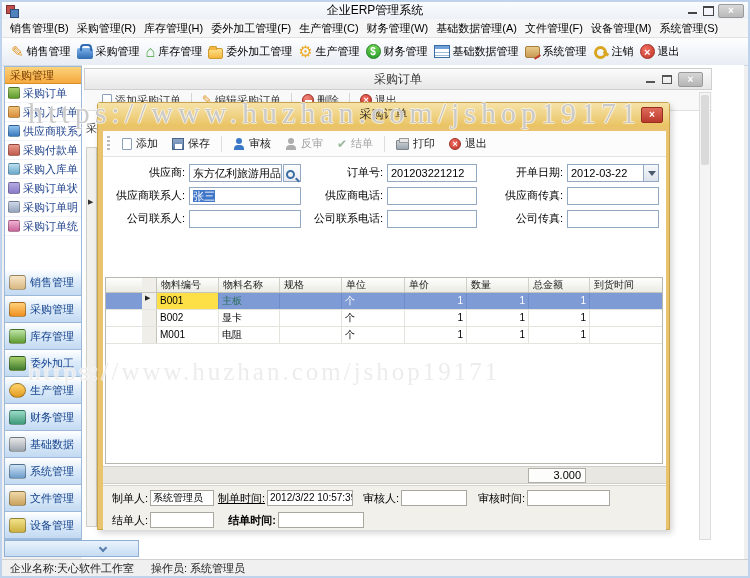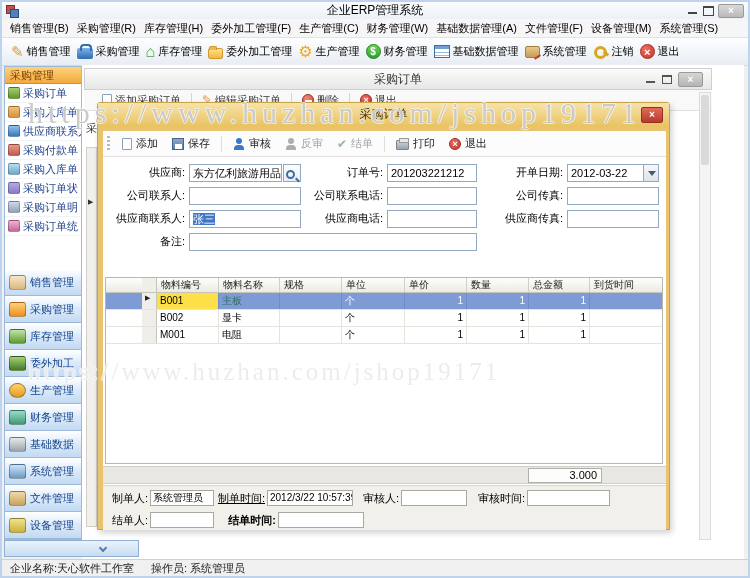--- a/index.html
+++ b/index.html
@@ -179,21 +179,21 @@
   .g-row.selected .rowhdr::after{content:"▶";position:absolute;left:3px;top:1px;font-size:7px;color:#222;}
   .g-row.selected .cur{background:#fde047;color:#000;}
   .g-row.selected .name-cell{color:#2f6e58;}
   .c1{width:62px;flex:none;}.c2{width:61px;flex:none;}.c3{width:62px;flex:none;}
   .c4{width:63px;flex:none;}.c5{width:62px;flex:none;}.c6{width:62px;flex:none;}
   .c7{width:61px;flex:none;}.c8{flex:1;border-right:none;}
   .num{text-align:right;}
   
   .total-bar{position:absolute;left:0;top:335px;width:563px;height:18px;background:#e8e7e2;
     border-top:1px solid #cfcec7;border-bottom:1px solid #cfcec7;}
-  .total-box{position:absolute;left:425px;top:1px;width:74px;height:15px;background:#fdfdfb;
+  .total-box{position:absolute;left:425px;top:1px;width:58px;height:15px;background:#fdfdfb;
     border:1px solid #b0b0a8;font-size:11px;line-height:13px;text-align:right;padding-right:4px;}
   
   .dlg-footer{position:absolute;left:0;top:354px;width:563px;height:45px;background:#f1f0eb;border-top:1px solid #d8d6ce;}
   .f-row{display:flex;align-items:center;height:20px;margin-top:2px;padding-left:5px;}
   .f-lb{font-size:11px;white-space:nowrap;text-align:right;}
   .f-tb{border:1px solid #a8a8a0;background:#fff;height:16px;font-size:10px;line-height:14px;padding:0 2px;
     white-space:nowrap;overflow:hidden;}
   
   .statusbar{position:absolute;left:0;top:557px;width:100%;height:17px;background:#f0f0f0;
     border-top:1px solid #d0d0d0;display:flex;align-items:center;font-size:11px;color:#222;}
@@ -443,42 +443,38 @@
           <span class="fwrap">
             <span class="tb">东方亿利旅游用品有限公</span>
             <span class="mag-btn"><span class="ic ic-mag"></span></span>
           </span>
           <span class="flabel">订单号:</span>
           <span class="tb">201203221212</span>
           <span class="flabel">开单日期:</span>
           <span class="tb combo"><span>2012-03-22</span><span class="arrow"></span></span>
         </div>
         <div class="frow">
+          <span class="flabel">供应商联系人:</span>
+          <span class="fwrap">
+              <span class="tb"><span class="sel">张三</span></span>
+            </span>
+          <span class="flabel">供应商电话:</span>
+          <span class="tb"></span>
+          <span class="flabel">供应商传真:</span>
+          <span class="tb"></span>
+        </div>
+        <div class="frow">
           <span class="flabel">公司联系人:</span>
           <span class="fwrap">
               <span class="tb"></span>
             </span>
           <span class="flabel">公司联系电话:</span>
           <span class="tb"></span>
           <span class="flabel">公司传真:</span>
           <span class="tb"></span>
-        </div>
-        <div class="frow">
-          <span class="flabel">供应商联系人:</span>
-          <span class="fwrap">
-              <span class="tb"><span class="sel">张三</span></span>
-            </span>
-          <span class="flabel">供应商电话:</span>
-          <span class="tb"></span>
-          <span class="flabel">供应商传真:</span>
-          <span class="tb"></span>
-        </div>
-        <div class="frow">
-          <span class="flabel">备注:</span>
-          <span class="tb remark-field"></span>
         </div>
       </div>
 
 
       <div class="grid">
         <div class="g-head">
           <span class="rowhdr"></span>
           <span class="hcell c1">物料编号</span>
           <span class="hcell c2">物料名称</span>
           <span class="hcell c3">规格</span>

